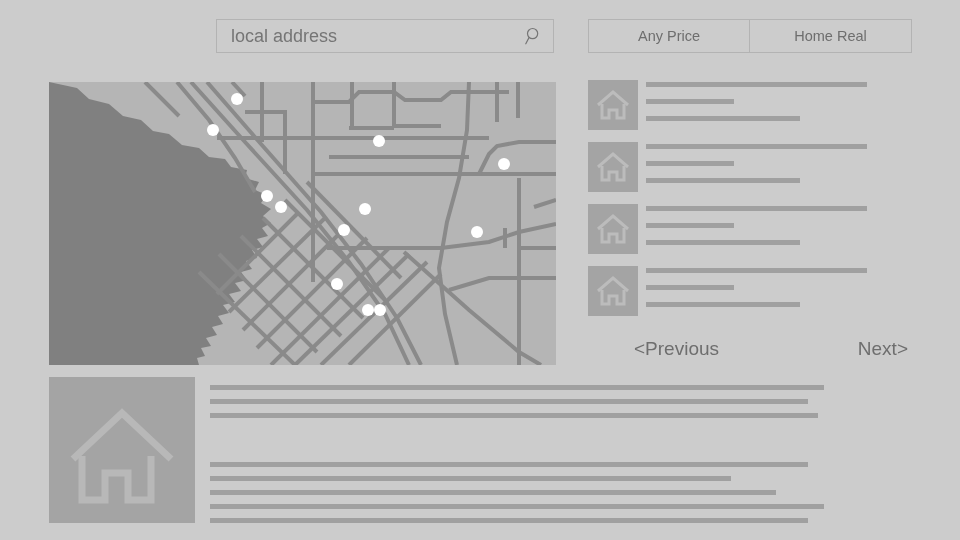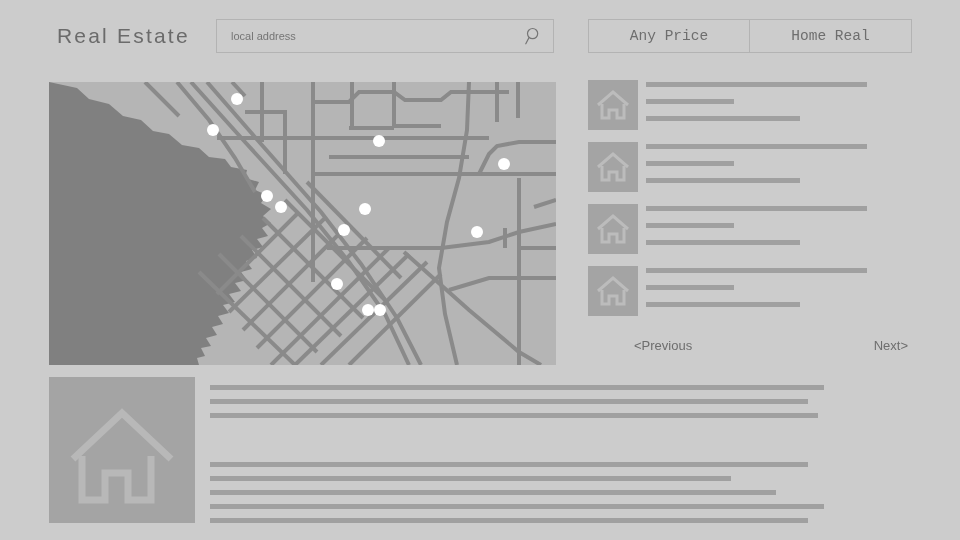--- a/index.html
+++ b/index.html
@@ -37,21 +37,21 @@
     width: 338px; height: 34px;
     border: 1px solid #b3b3b3;
     background: transparent;
     box-sizing: border-box;
   }
   #search-input {
     position: absolute;
     left: 14px; top: 0;
     width: 280px; height: 32px;
     line-height: 32px;
-    font-size: 11px;
+    font-size: 18px;
     color: #b91c1c;
     border: none;
     outline: none;
     background: transparent;
     font-family: "Liberation Sans", sans-serif;
     padding: 0;
   }
   #search-input::placeholder { color: #757575; opacity: 1; }
   #search-icon {
     position: absolute;
@@ -63,21 +63,21 @@
     position: absolute;
     left: 588px; top: 19px;
     width: 324px; height: 34px;
     display: flex;
     box-sizing: border-box;
   }
   .filter-btn {
     flex: 1 1 50%;
     border: 1px solid #b3b3b3;
     background: transparent;
-    font-family: Liberation Mono, monospace;
+    font-family: Liberation Sans, sans-serif;
     font-size: 14.5px;
     color: #6e6e6e;
     display: flex;
     align-items: center;
     justify-content: center;
     box-sizing: border-box;
     cursor: pointer;
     padding: 0;
   }
   .filter-btn + .filter-btn { border-left: none; }
@@ -128,21 +128,21 @@
 
   
   #pagination {
     position: absolute;
     left: 588px; top: 338px;
     width: 324px; height: 24px;
   }
   .page-link {
     position: absolute;
     top: 0;
-    font-size: 13px;
+    font-size: 19px;
     color: #6e6e6e;
     cursor: pointer;
     white-space: nowrap;
     background: none;
     border: none;
     font-family: "Liberation Sans", sans-serif;
     padding: 0;
   }
   #prev-link { left: 46px; }
   #next-link { right: 4px; }
@@ -170,21 +170,20 @@
     background: #a0a0a0;
     height: 5px;
     left: 0;
   }
 </style>
 </head>
 <body>
 
 <div id="header">
 
-  <div id="app-title">Real Estate</div>
 
   <div id="search-box">
     <input id="search-input" type="text" placeholder="local address" style="">
     <span id="search-icon">
       <svg viewBox="0 0 18 18" xmlns="http://www.w3.org/2000/svg">
         <circle cx="7.6" cy="6.6" r="5.1" fill="none" stroke="#757575" stroke-width="1.2"></circle>
         <line x1="4.0" y1="10.6" x2="0.8" y2="16.8" stroke="#757575" stroke-width="1.2" stroke-linecap="round"></line>
       </svg>
     </span>
   </div>

